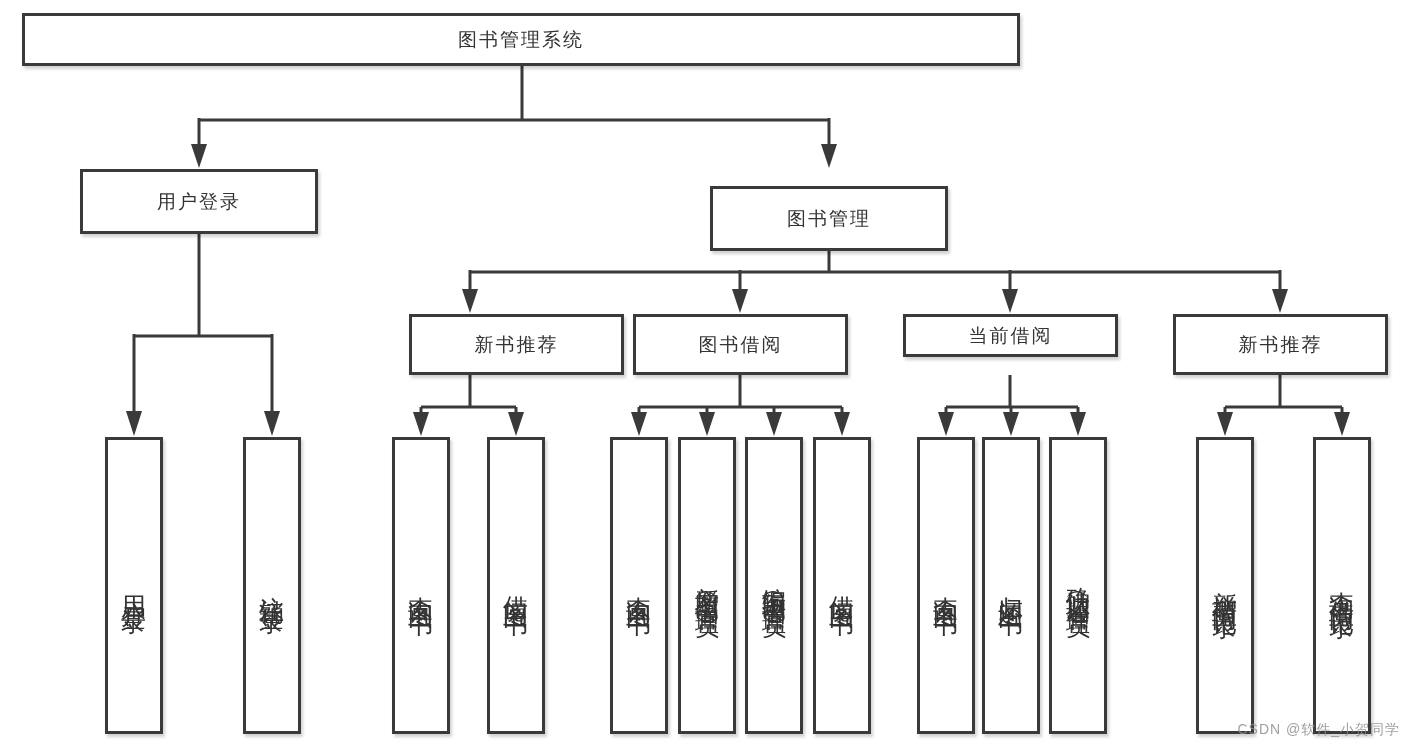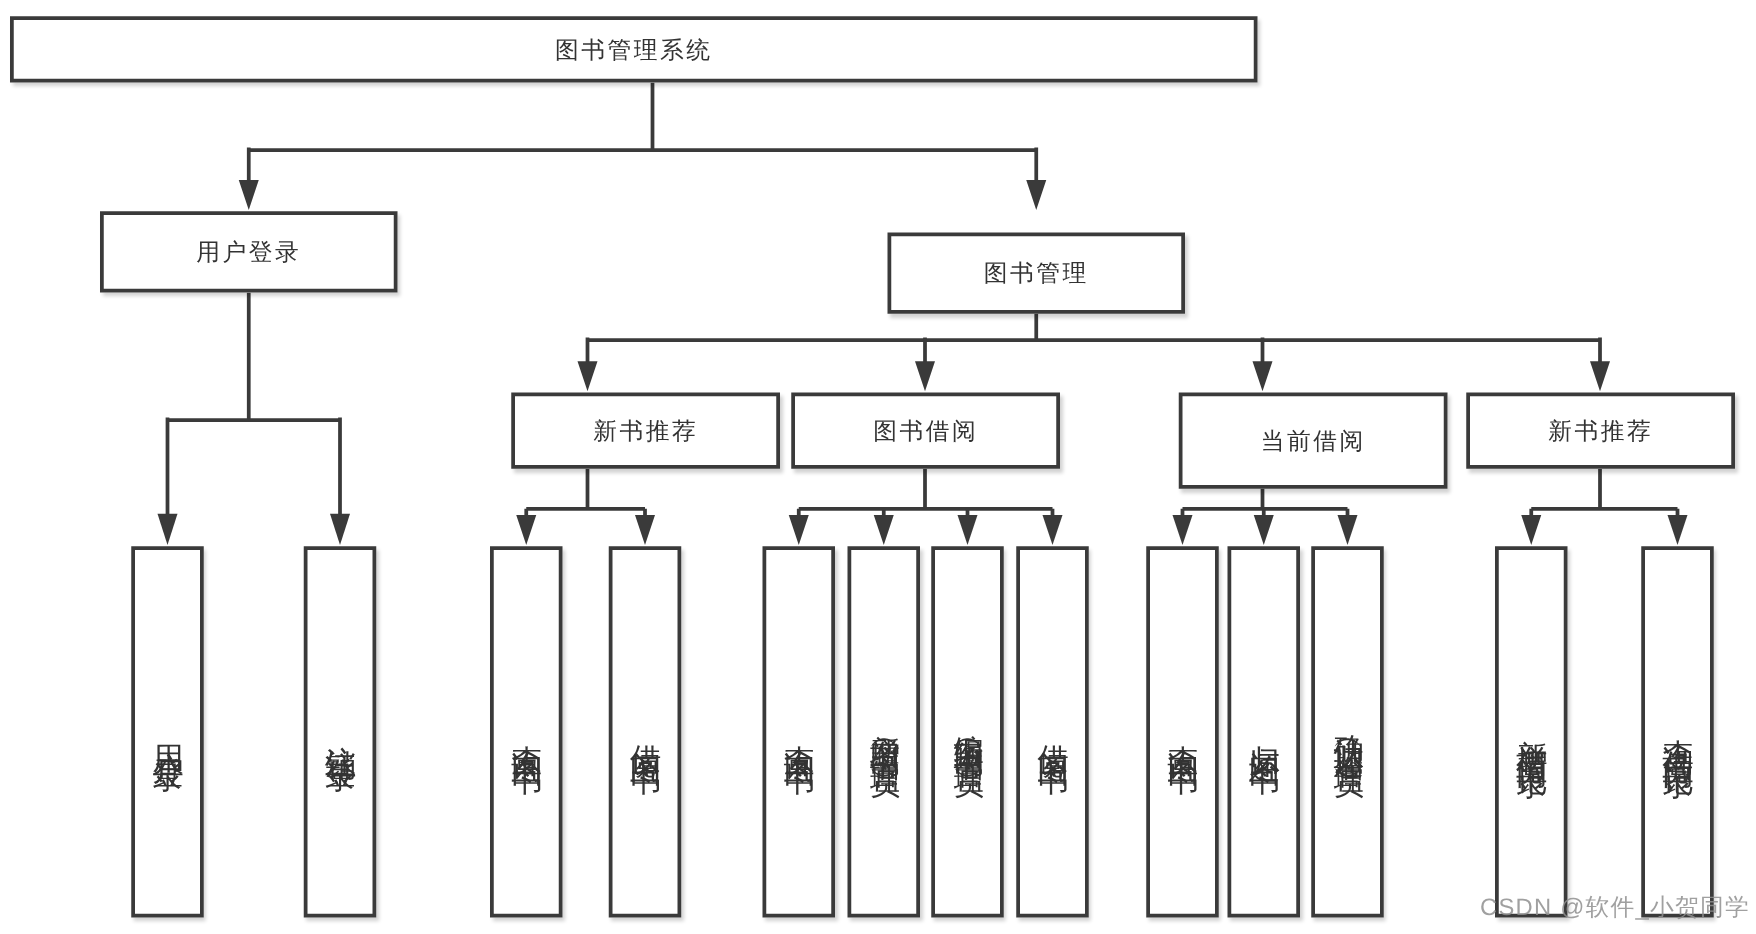--- a/index.html
+++ b/index.html
@@ -55,21 +55,21 @@
     box-shadow: 2px 3px 3px rgba(0,0,0,0.18);
   }
   .vnode.long {
     letter-spacing: 4px;
     font-size: 24px;
   }
   #watermark {
     position: absolute;
     right: 5px;
     bottom: 8px;
-    font-size: 19px;
+    font-size: 14px;
     letter-spacing: 1px;
     color: rgba(143,143,143,0.85);
     z-index: 5;
     white-space: nowrap;
   }
 </style>
 </head>
 <body>
 
 <div id="canvas">
@@ -136,28 +136,28 @@
       <polygon points="766,412 782,412 774,436"></polygon>
       <polygon points="834,412 850,412 842,436"></polygon>
       <polygon points="938,412 954,412 946,436"></polygon>
       <polygon points="1003,412 1019,412 1011,436"></polygon>
       <polygon points="1070,412 1086,412 1078,436"></polygon>
       <polygon points="1217,412 1233,412 1225,436"></polygon>
       <polygon points="1334,412 1350,412 1342,436"></polygon>
     </g>
   </svg>
 
-  <div class="hnode" style="left:8px; top:13px; width:998px; height:53px;">图书管理系统</div>
+  <div class="hnode" style="left:22px; top:13px; width:998px; height:53px;">图书管理系统</div>
 
   <div class="hnode" style="left:80px; top:169px; width:238px; height:65px;">用户登录</div>
   <div class="hnode" style="left:710px; top:169px; width:238px; height:65px;margin-top:17px;">图书管理</div>
 
   <div class="hnode" style="left:363px; top:314px; width:215px; height:61px;margin-left:46px;">新书推荐</div>
   <div class="hnode" style="left:633px; top:314px; width:215px; height:61px;">图书借阅</div>
-  <div class="hnode" style="left:903px; top:314px; width:215px; height:77px;margin-left:40px;">当前借阅</div>
+  <div class="hnode" style="left:903px; top:314px; width:215px; height:43px;">当前借阅</div>
   <div class="hnode" style="left:1173px; top:314px; width:215px; height:61px;">新书推荐</div>
 
   <div class="vnode" style="left:105px;">用户登录</div>
   <div class="vnode" style="left:243px;">注销登录</div>
 
   <div class="vnode" style="left:392px;">查询图书</div>
   <div class="vnode" style="left:487px;">借阅图书</div>
 
   <div class="vnode" style="left:610px;">查询图书</div>
   <div class="vnode long" style="left:678px;">新增图书（管理员）</div>

